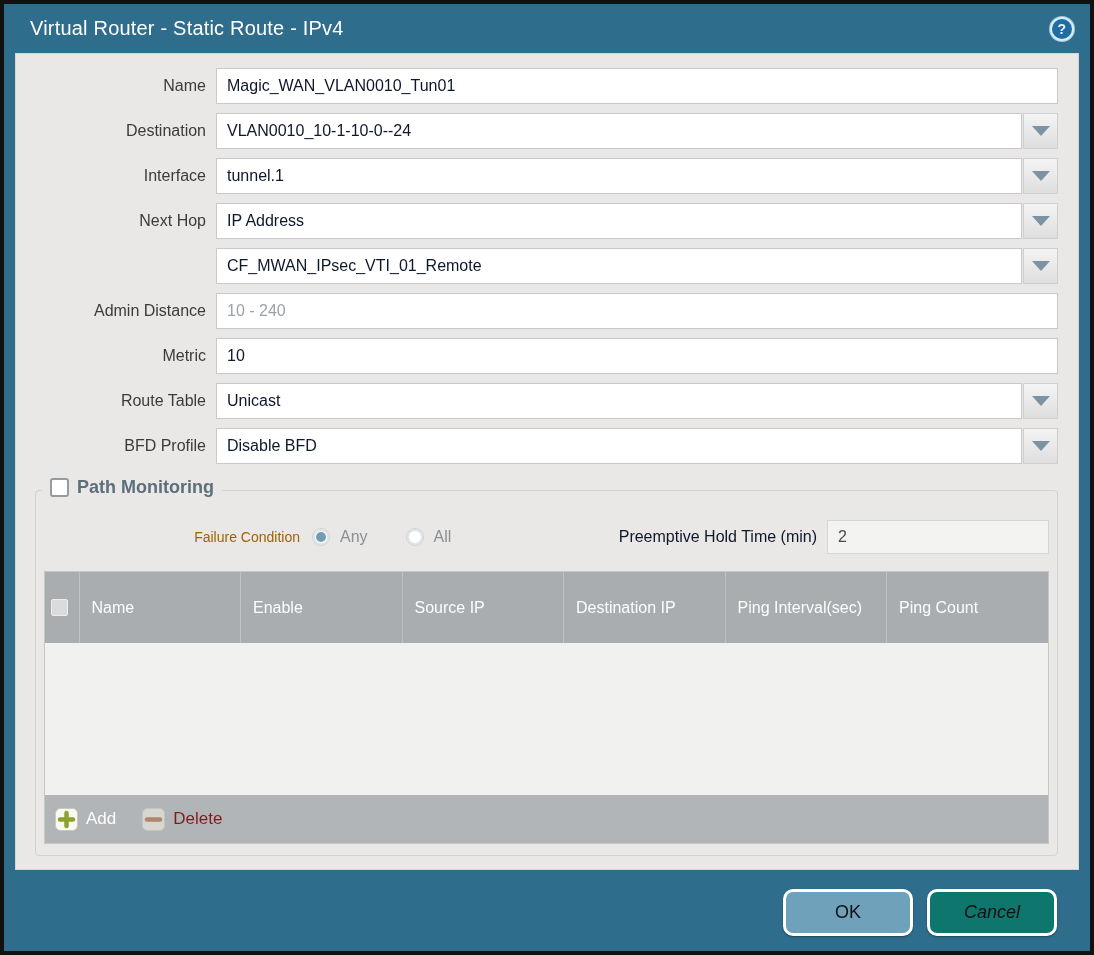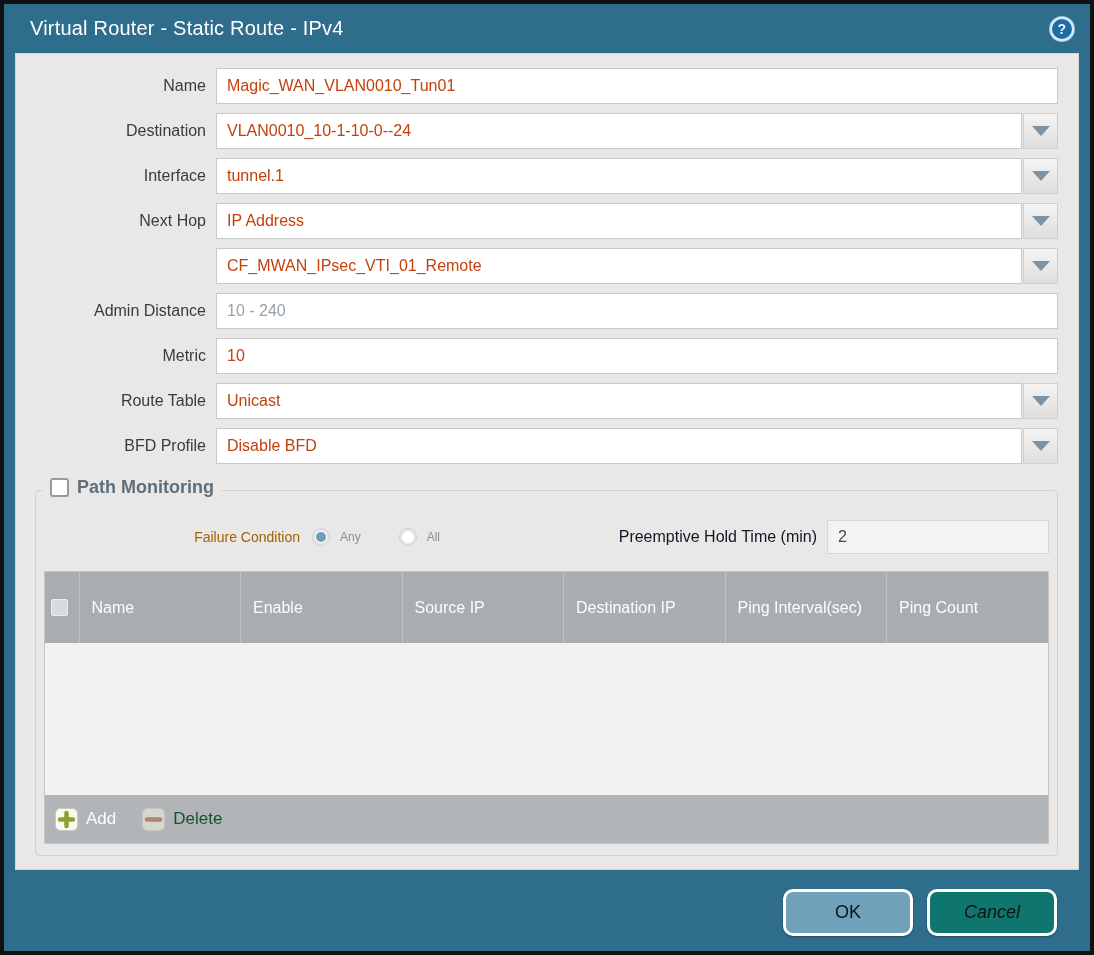--- a/index.html
+++ b/index.html
@@ -29,21 +29,21 @@
 
   
   .row { display:flex; align-items:center; margin:0 20px 9px 0; }
   .row .lbl {
     width:200px; text-align:right; padding-right:10px;
     font-size:16px; color:#3b3b3b; flex:none;
   }
   .fieldwrap { flex:1; display:flex; height:36px; }
   .tinput {
     flex:1; height:36px; border:1px solid #c9c9c9; background:#fff;
-    font-family:"Liberation Sans", sans-serif; font-size:16px; color:#c2410c;
+    font-family:"Liberation Sans", sans-serif; font-size:16px; color:#0f172a;
     padding:0 10px; outline:none; min-width:0;
   }
   .tinput::placeholder { color:#9aa2ab; }
   .dd-btn {
     flex:none; width:35px; height:36px; margin-left:1px;
     background:linear-gradient(#f4f4f4,#dedede);
     border:1px solid #cfcfcf; display:flex; align-items:center; justify-content:center;
     cursor:pointer;
   }
   .dd-arrow { width:0; height:0; border-left:9px solid transparent;
@@ -74,21 +74,21 @@
   .radio-opt { display:flex; align-items:center; gap:10px; margin-right:38px; cursor:pointer; }
   .radio {
     width:18px; height:18px; border-radius:50%; background:#fff;
     border:1px solid #ccd1d5; box-shadow:0 0 0 2px #e2e4e6 inset; position:relative;
   }
   .radio.checked { background:#fff; }
   .radio.checked::after {
     content:""; position:absolute; left:3px; top:3px; width:10px; height:10px;
     border-radius:50%; background:#6f9db4;
   }
-  .radio-opt .opt-label { font-size:12px; color:#8a8f94; }
+  .radio-opt .opt-label { font-size:16px; color:#8a8f94; }
   .pm-row .pht-label {
     margin-left:auto; font-size:16px; color:#0f172a; padding-right:10px;
   }
   .pht-input {
     width:222px; height:34px; border:1px solid #d6d6d6; background:#f3f3f1;
     font-family:"Liberation Sans", sans-serif; font-size:16px; color:#4a4a4a;
     padding:0 10px; outline:none;
   }
 
   
@@ -107,21 +107,21 @@
   }
   .tbl-body { height:152px; background:#f1f1f0; }
   .tbl-footer {
     height:48px; background:#b2b5b7; display:flex; align-items:center;
     padding:0 10px; gap:26px;
   }
   .tf-btn { display:flex; align-items:center; gap:8px; cursor:pointer; }
   .tf-btn .tlabel { font-size:17px; }
   .tf-btn.add .tlabel { color:#fdfdfd; }
   .tf-btn.del { cursor:default; }
-  .tf-btn.del .tlabel { color:#14532d; }
+  .tf-btn.del .tlabel { color:#7f1d1d; }
   .tf-btn.del svg { opacity:.65; }
 
   
   .footer {
     position:absolute; left:0; right:0; bottom:0; height:77px;
     display:flex; align-items:center; justify-content:flex-end;
     padding-right:33px; gap:14px;
   }
   .btn {
     min-width:130px; height:47px; border-radius:10px; border:3px solid #fff;

